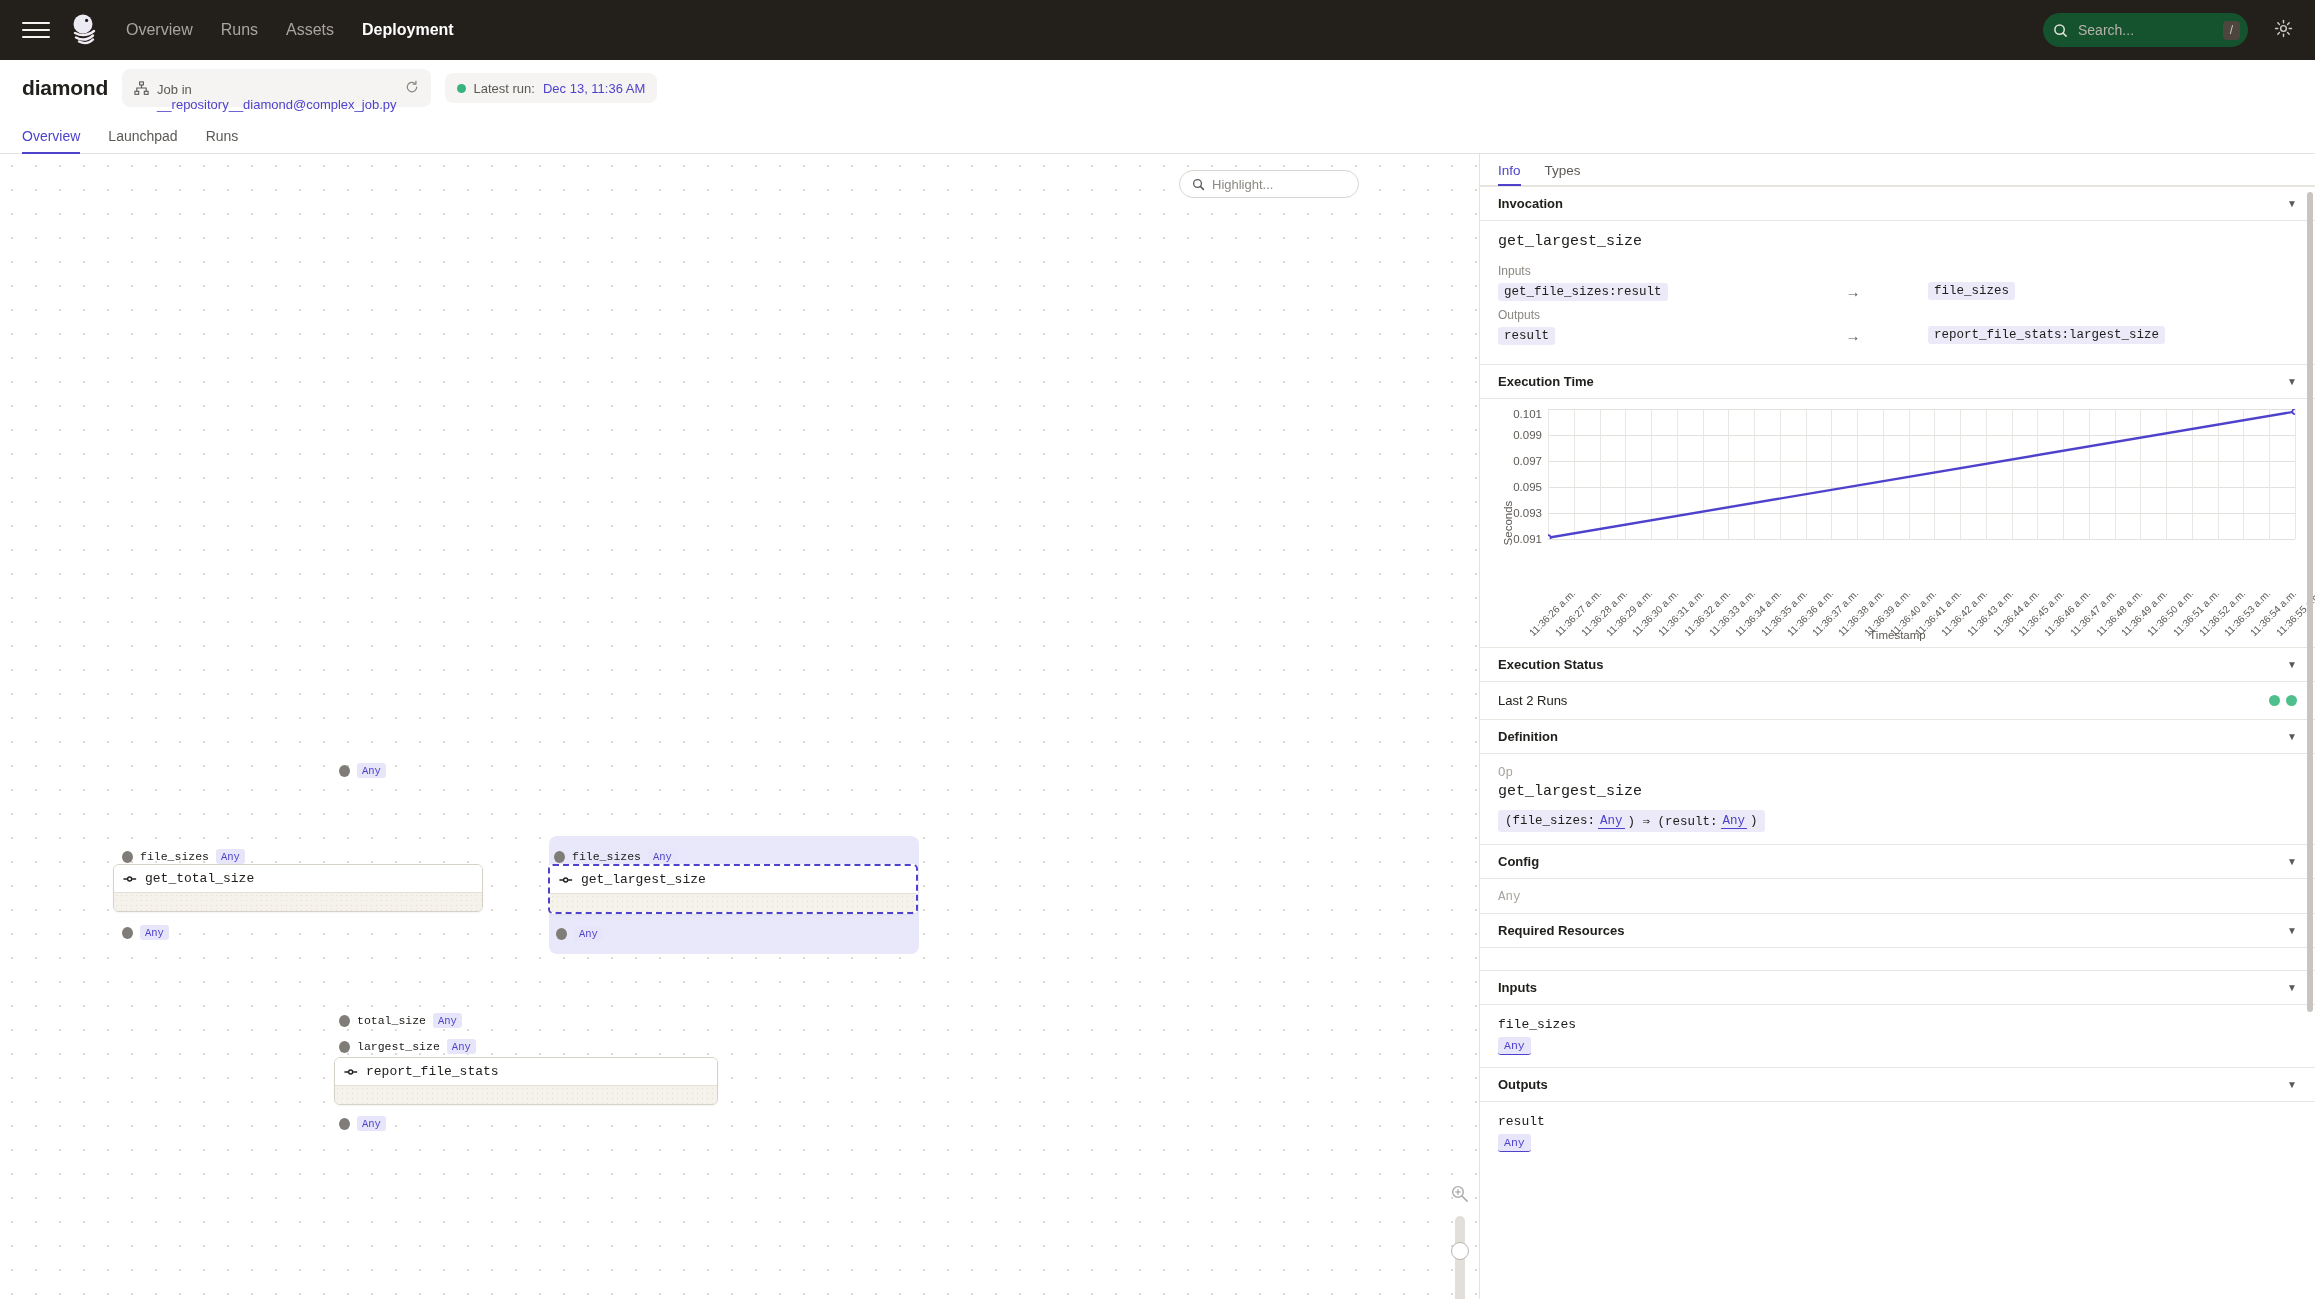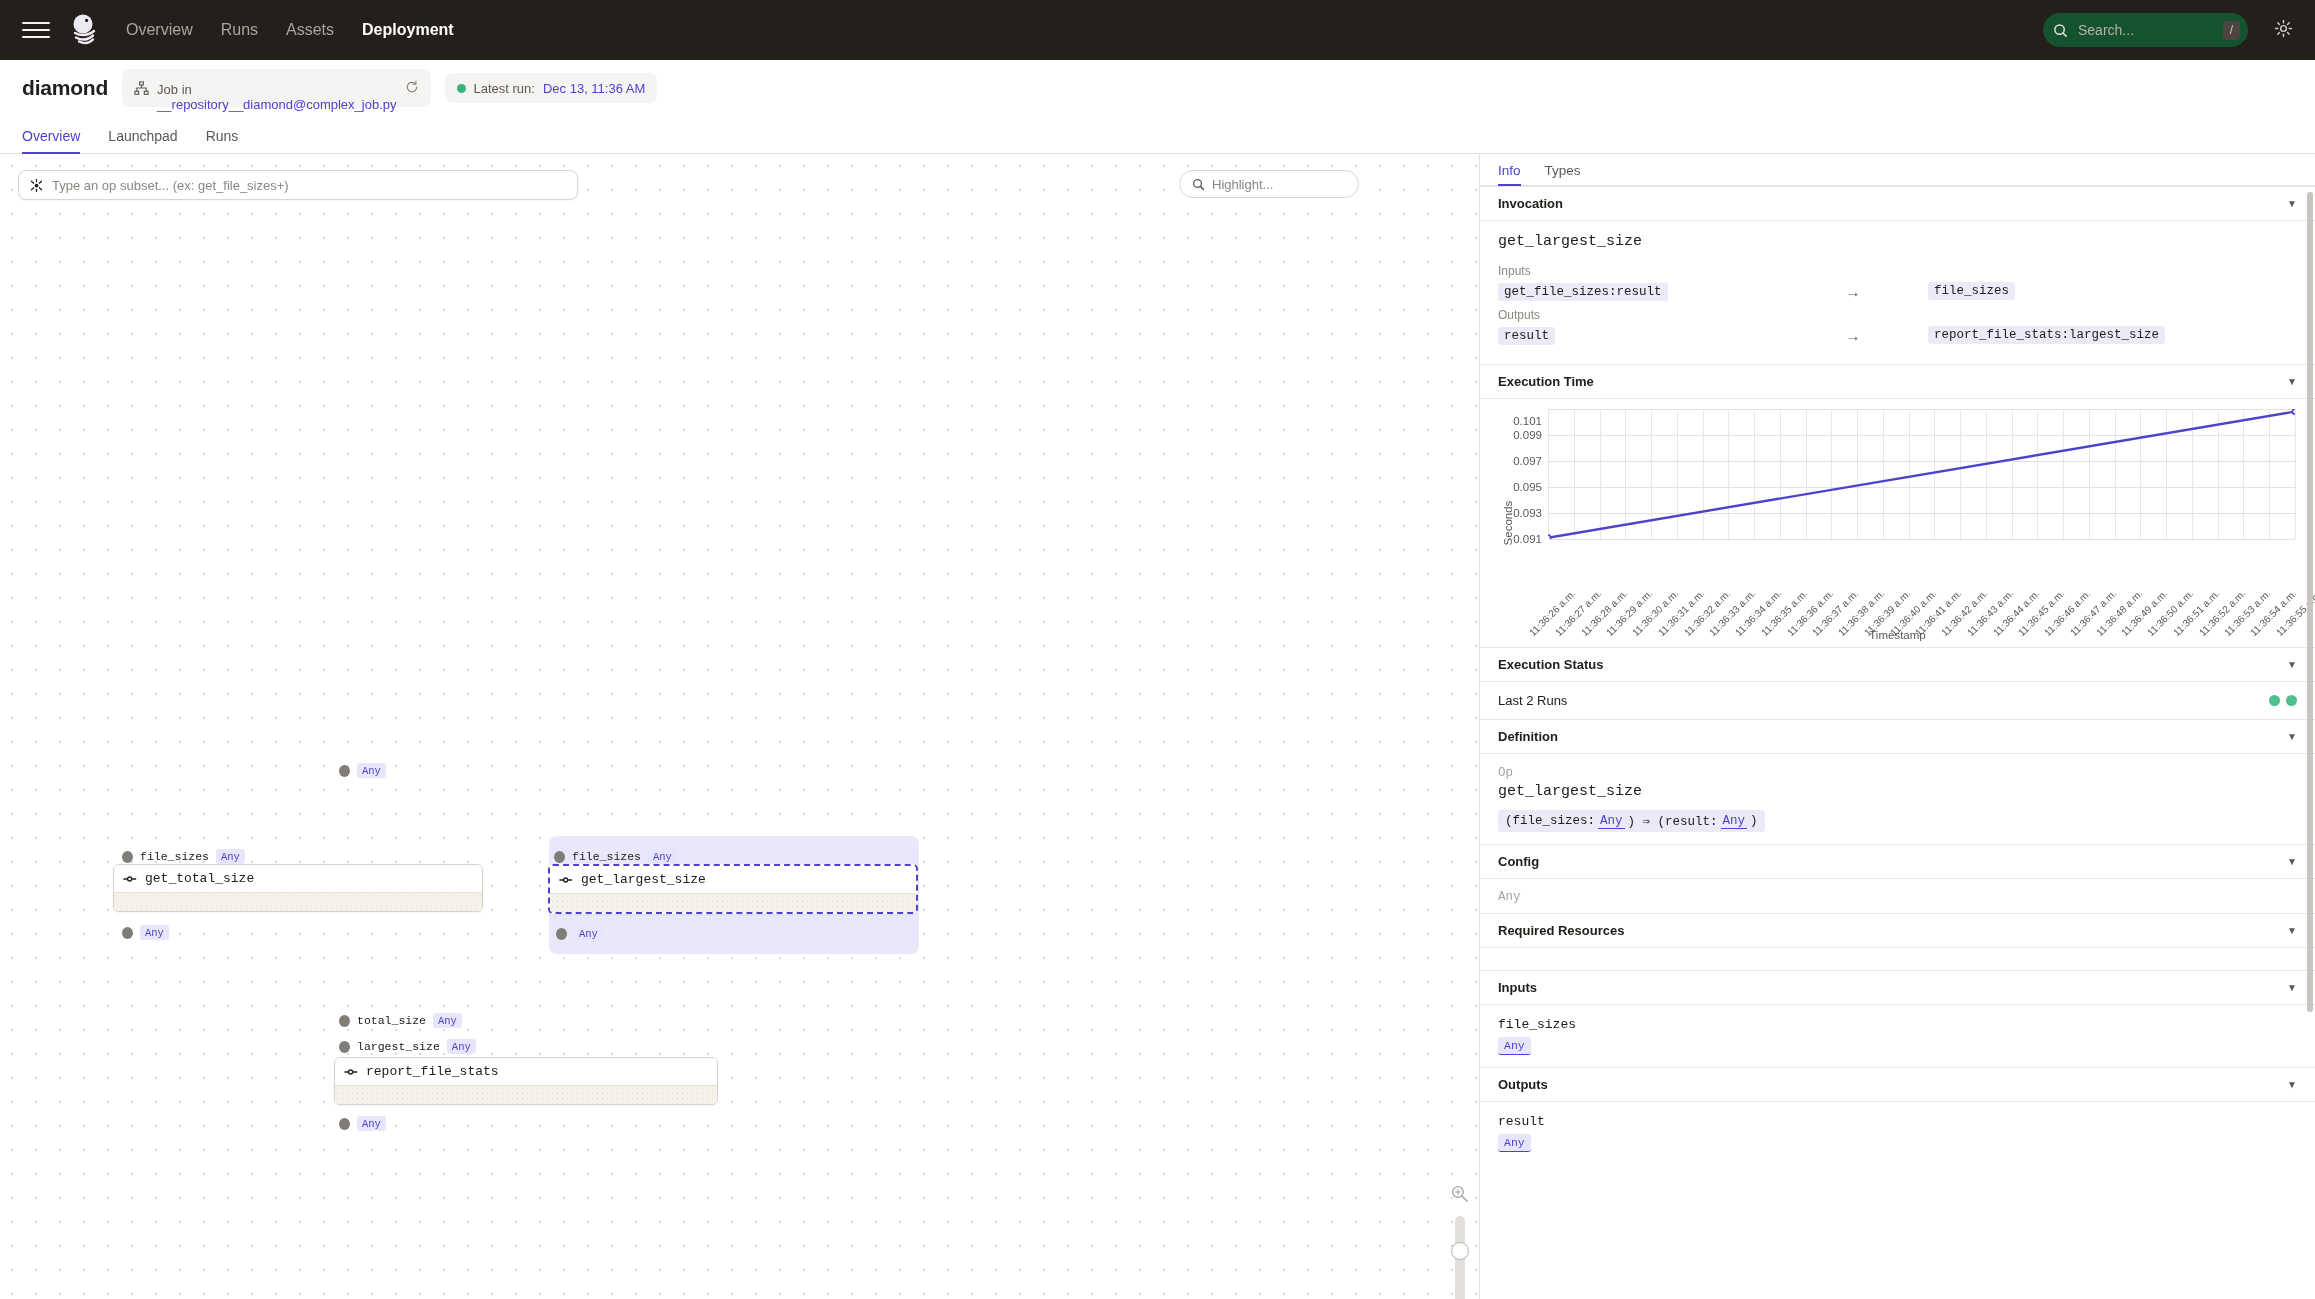--- a/index.html
+++ b/index.html
@@ -297,34 +297,20 @@
 <div id="tabs">
   <div class="tab active">Overview</div>
   <div class="tab">Launchpad</div>
   <div class="tab">Runs</div>
 </div>
 
 <div id="main">
 
   <div id="graph">
 
-    <div class="op-subset-input">
-      <svg width="15" height="15" viewBox="0 0 16 16" aria-hidden="true">
-        <circle cx="8" cy="8" r="2" fill="#21201c"></circle>
-        <g stroke="#21201c" stroke-width="1.3" stroke-linecap="round">
-          <line x1="8" y1="1.5" x2="8" y2="4"></line>
-            <line x1="8" y1="12" x2="8" y2="14.5"></line>
-          <line x1="2.6" y1="3.4" x2="5" y2="5.6"></line>
-            <line x1="11" y1="10.4" x2="13.4" y2="12.6"></line>
-          <line x1="13.4" y1="3.4" x2="11" y2="5.6"></line>
-            <line x1="5" y1="10.4" x2="2.6" y2="12.6"></line>
-        </g>
-      </svg>
-      <span class="ph">Type an op subset... (ex: get_file_sizes+)</span>
-    </div>
 
     <div class="highlight-input">
       <svg width="13" height="13" viewBox="0 0 16 16" aria-hidden="true">
         <circle cx="6.8" cy="6.8" r="4.8" stroke="#5c5955" stroke-width="1.6" fill="none"></circle>
         <line x1="10.3" y1="10.3" x2="14" y2="14" stroke="#5c5955" stroke-width="1.8" stroke-linecap="round"></line>
       </svg>
       <span class="ph">Highlight...</span>
     </div>
 
     <svg id="edges">
@@ -472,21 +458,21 @@
             <div class="ytick" style="top: 130px;">0.091</div>
             <div class="gridline" style="top: 104px;"></div>
             <div class="ytick" style="top: 104px;">0.093</div>
             <div class="gridline" style="top: 78px;"></div>
             <div class="ytick" style="top: 78px;">0.095</div>
             <div class="gridline" style="top: 52px;"></div>
             <div class="ytick" style="top: 52px;">0.097</div>
             <div class="gridline" style="top: 26px;"></div>
             <div class="ytick" style="top: 26px;">0.099</div>
             <div class="gridline" style="top: 0px;"></div>
-            <div class="ytick" style="top: 12px;">0.101</div>
+            <div class="ytick" style="top: 5px;">0.101</div>
             <div class="vline" style="left: 0px;"></div>
             <div class="xtick" style="left: 4px; top: 136px;">11:36:26 a.m.</div>
             <div class="vline" style="left: 25.7586px;"></div>
             <div class="xtick" style="left: 29.7586px; top: 136px;">11:36:27 a.m.</div>
             <div class="vline" style="left: 51.5172px;"></div>
             <div class="xtick" style="left: 55.5172px; top: 136px;">11:36:28 a.m.</div>
             <div class="vline" style="left: 77.2759px;"></div>
             <div class="xtick" style="left: 81.2759px; top: 136px;">11:36:29 a.m.</div>
             <div class="vline" style="left: 103.034px;"></div>
             <div class="xtick" style="left: 107.034px; top: 136px;">11:36:30 a.m.</div>

